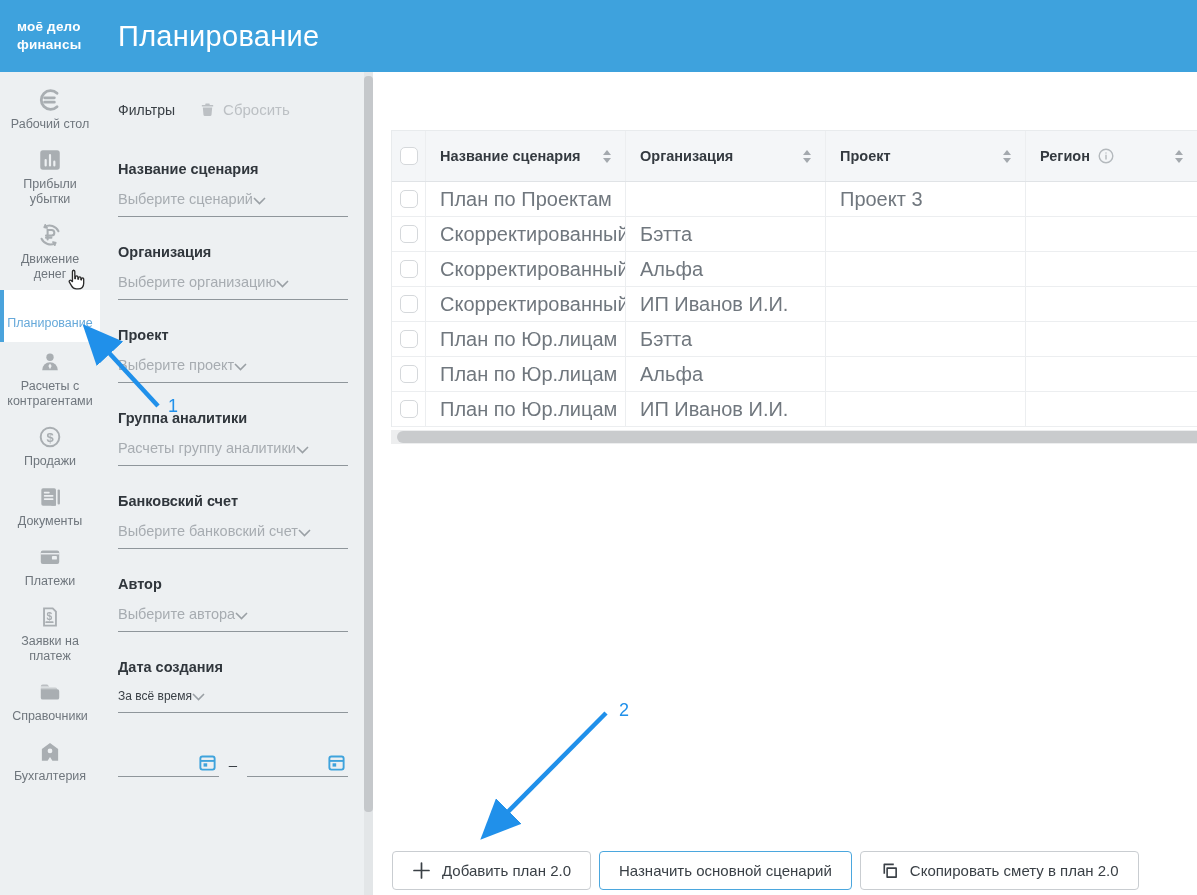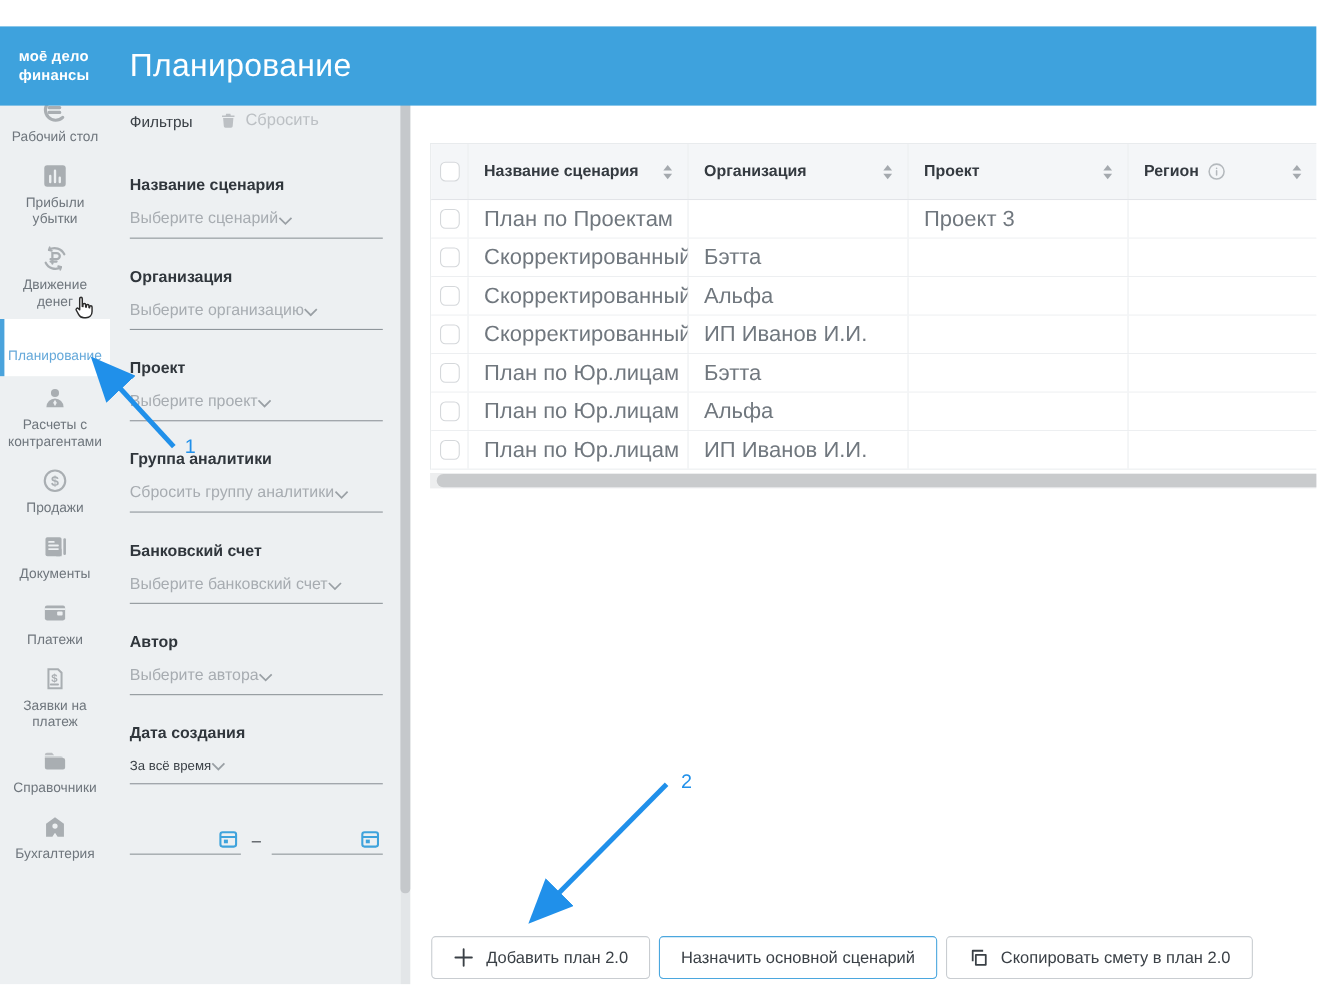--- a/index.html
+++ b/index.html
@@ -1,20 +1,20 @@
 <!DOCTYPE html>
 <html><head>
 <meta charset="utf-8">
 <style>
   html,body{margin:0;padding:0;background:#fff;}
   *{box-sizing:border-box;font-family:"Liberation Sans","DejaVu Sans",sans-serif;}
   .app{position:relative;width:1197px;height:895px;background:#fff;overflow:hidden;}
 
   
-  .topbar{position:absolute;left:0;top:0;width:100%;height:72px;background:#3EA2DD;display:flex;align-items:center;z-index:5;margin-top:24px;}
+  .topbar{position:absolute;left:0;top:0;width:100%;height:72px;background:#3EA2DD;display:flex;align-items:center;z-index:5;}
   .logo{width:100px;padding-left:17px;color:#fff;font-size:13.5px;font-weight:700;line-height:1.32;letter-spacing:.2px;}
   .page-title{margin:0 0 0 18px;color:#fff;font-size:29px;font-weight:400;letter-spacing:.3px;}
 
   
   .icon-sidebar{position:absolute;left:0;top:72px;width:100px;bottom:0;background:#EDF0F2;display:flex;flex-direction:column;padding-top:8px;z-index:4;}
   .side-item{display:flex;flex-direction:column;align-items:center;padding:7px 2px 8px;cursor:pointer;border-left:4px solid transparent;border-right:4px solid transparent;}
   .side-item svg{width:26px;height:26px;color:#A9AEB2;margin-bottom:4px;flex:none;}
   .side-label{font-size:12.5px;color:#6F767D;text-align:center;line-height:1.2;}
   .side-item.active{background:#fff;border-left:4px solid #4AA3DC;padding:26px 2px 11px;}
   .side-item.active .side-label{color:#66A9DA;}
@@ -218,21 +218,21 @@
         <span class="fplaceholder">Выберите проект</span>
         <svg class="chev" viewBox="0 0 13 8">
             <path d="M1 1l5.5 5.5L12 1"></path>
           </svg>
       </div>
     </div>
 
     <div class="fgroup">
       <div class="flabel">Группа аналитики</div>
       <div class="fselect">
-        <span class="fplaceholder">Сбросить группу аналитики</span>
+        <span class="fplaceholder">Расчеты группу аналитики</span>
         <svg class="chev" viewBox="0 0 13 8">
             <path d="M1 1l5.5 5.5L12 1"></path>
           </svg>
       </div>
     </div>
 
     <div class="fgroup">
       <div class="flabel">Банковский счет</div>
       <div class="fselect">
         <span class="fplaceholder">Выберите банковский счет</span>

